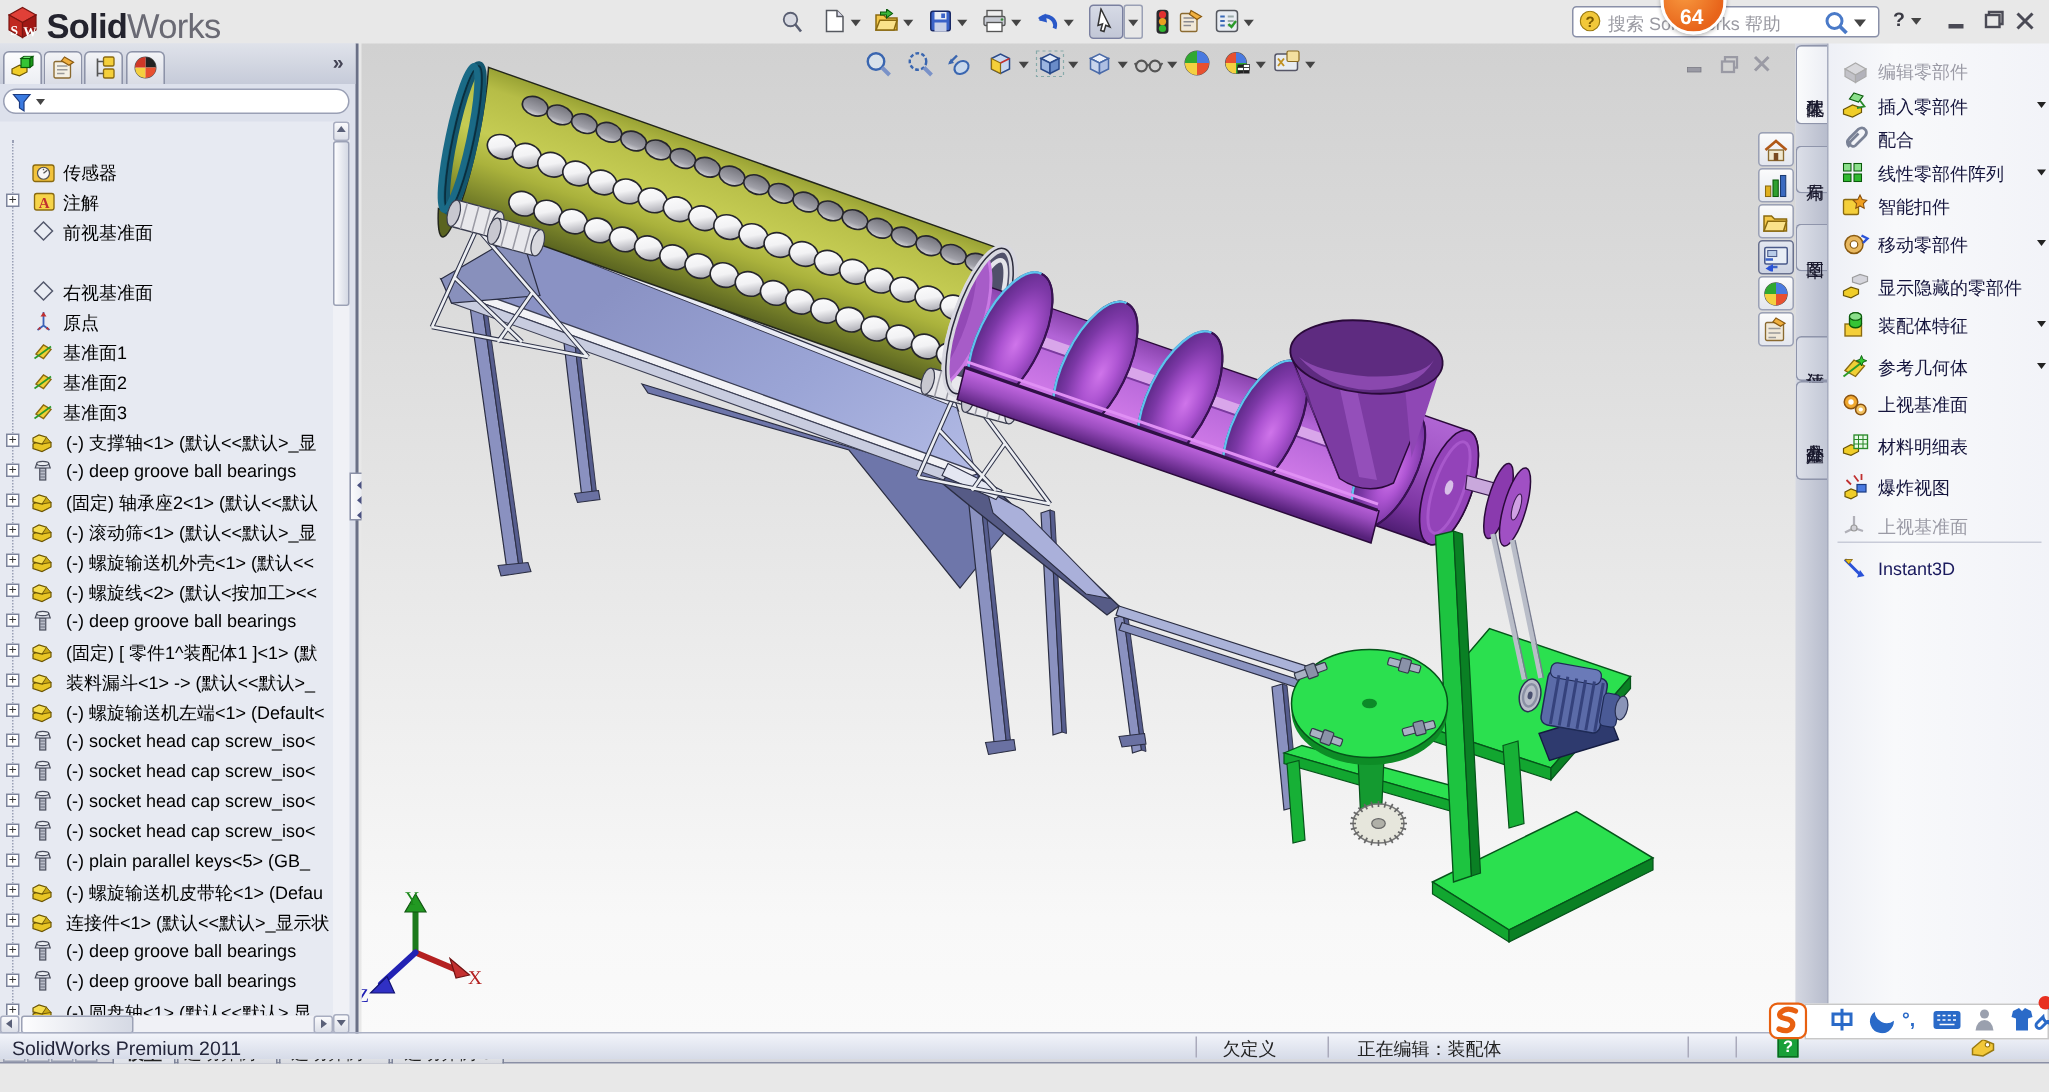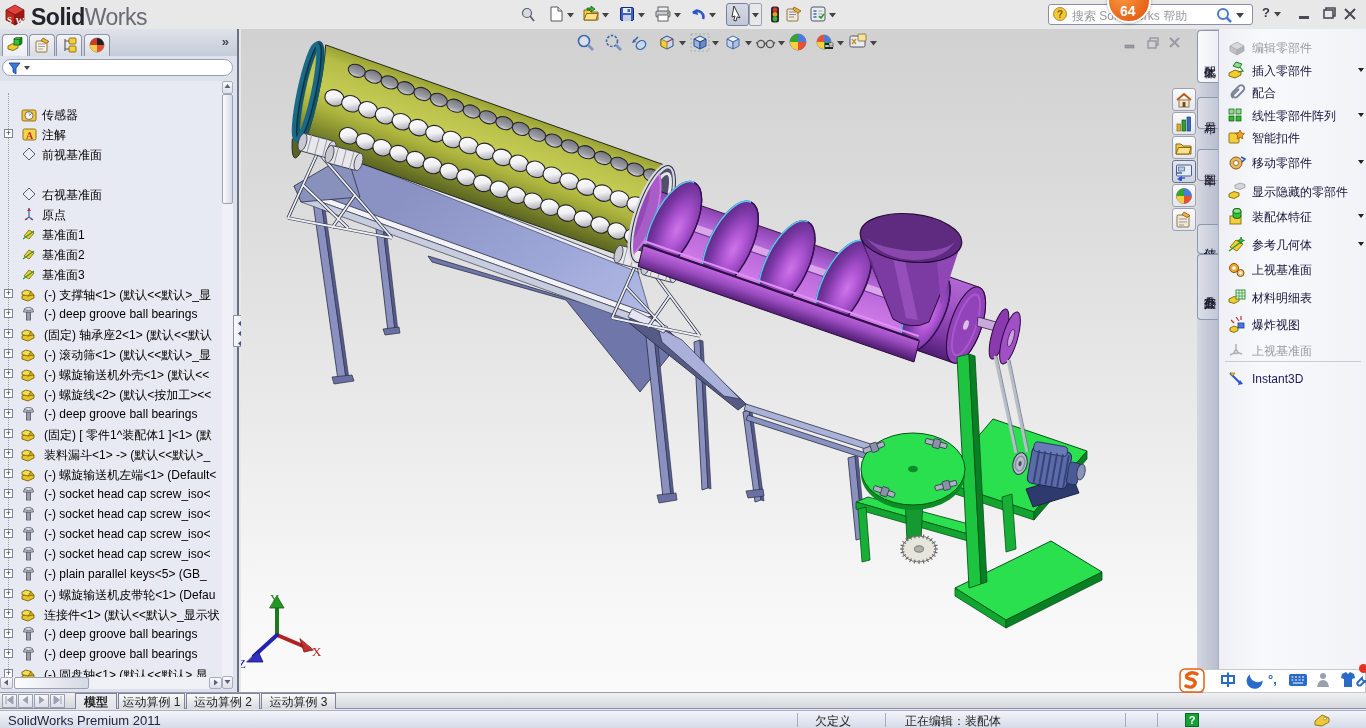--- a/index.html
+++ b/index.html
@@ -20,21 +20,21 @@
 #vsb{position:absolute;left:222px;top:52px;width:11px;height:608px;background:#f0f1f6}
 #hsb{position:absolute;left:0;top:648px;width:222px;height:12px;background:#f0f1f6}
 .sbbtn{position:absolute;background:linear-gradient(#fafafc,#dcdfe8);border:1px solid #a8adc0;border-radius:2px;color:#5a6078;text-align:center;font-size:7px}
 .sbthumb{background:linear-gradient(90deg,#fdfdfe,#d5d9e4);border:1px solid #9ba1b5;border-radius:2px}
 #splitter{position:absolute;left:233px;top:315px;width:13px;height:32px;background:linear-gradient(90deg,#fbfbfd,#e3e6ee);border:1px solid #8a90a6;border-radius:0 4px 4px 0}
 #viewport{position:absolute;left:241px;top:29px;width:956px;height:663px;background:linear-gradient(#d1d1d1 0%,#dbdbdb 25%,#ebebeb 60%,#f8f8f8 88%,#fafafa 100%);overflow:hidden}
 #tabstrip{position:absolute;left:0;top:692px;width:1366px;height:17px;background:linear-gradient(#f0f0f2,#d5d7de);border-top:1px solid #99a;border-bottom:1px solid #8a8fa5}
 .btab{position:absolute;top:0;height:16px;background:linear-gradient(#fafafa,#d8dae0);border:1px solid #7d8398;border-bottom:none;font-size:12px;text-align:center;color:#222}
 .btab.act{background:linear-gradient(#eef0f4,#dee1e8);font-weight:bold}
 .navb{position:absolute;top:1px;width:15px;height:14px;background:linear-gradient(#f8f8fa,#dcdee6);border:1px solid #9aa0b2;color:#9aa0b2;font-size:8px;text-align:center;line-height:13px}
-#statusbar{position:absolute;left:0;top:710px;width:1366px;height:18px;background:linear-gradient(#f2f4fa,#d6dbe8);border-top:1px solid #aab0c4;font-size:12px;color:#222}
+#statusbar{position:absolute;left:0;top:688px;width:1366px;height:18px;background:linear-gradient(#f2f4fa,#d6dbe8);border-top:1px solid #aab0c4;font-size:12px;color:#222}
 #taskicons{position:absolute;left:1172px;top:29px;width:25px;height:663px}
 .tpbtn{position:absolute;left:0;width:24px;height:23px;background:linear-gradient(#fbfbfc,#e4e7ee);border:1px solid #9ba1b6;border-radius:3px}
 #vtabs{position:absolute;left:1197px;top:29px;width:21px;height:663px;background:linear-gradient(90deg,#d4d7e1,#b8bdcd)}
 .vtab{position:absolute;left:0;width:21px;background:linear-gradient(90deg,#dcdfe8,#c3c8d6);border:1px solid #8f95ab;border-right:none;border-radius:4px 0 0 4px;writing-mode:vertical-rl;font-size:12px;color:#1a1a2e;text-align:center}
 .vtab.act{background:linear-gradient(90deg,#fafbfc,#eceef4)}
 #rightmenu{position:absolute;left:1218px;top:29px;width:148px;height:658px;background:linear-gradient(90deg,#eef0f6,#f8f9fb 30%,#f2f3f8);border-left:1px solid #a8adc0}
 .rmi{position:absolute;left:0;width:148px;height:22px;font-size:12px;color:#14143c}
 .rmi .ic{position:absolute;left:8px;top:1px;width:20px;height:20px}
 .rmi .tx{position:absolute;left:33px;top:3px;white-space:nowrap}
 .rmi.gray .tx{color:#9a9aa5}

